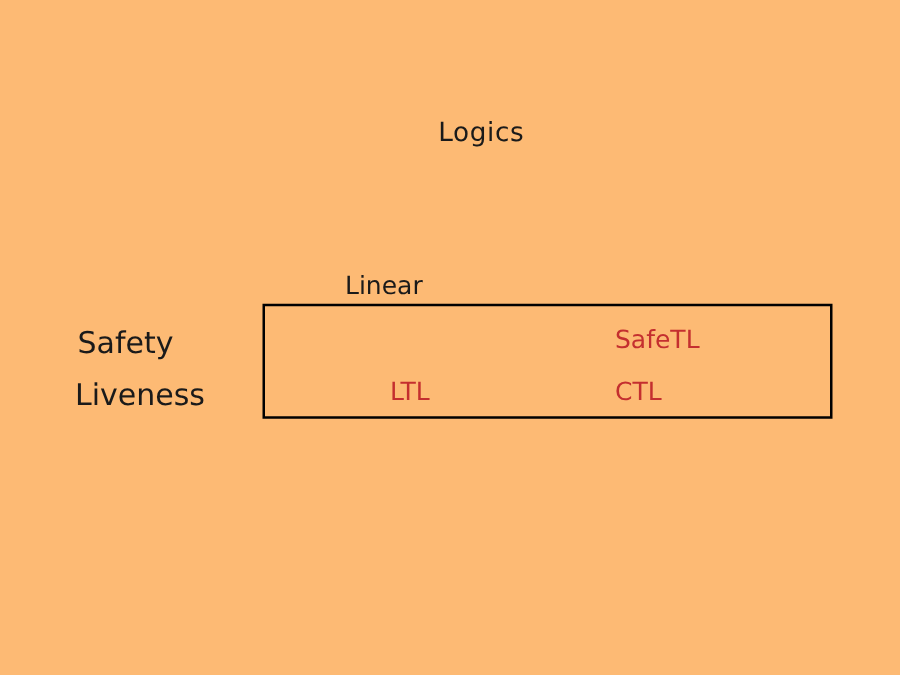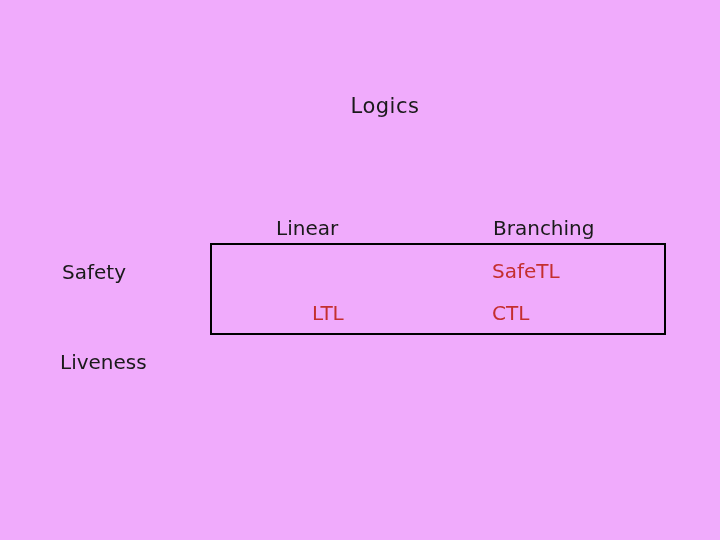--- a/index.html
+++ b/index.html
@@ -4,21 +4,21 @@
 <style>
   html, body {
     margin: 0;
     padding: 0;
     background: #ffffff;
   }
   .slide {
     position: relative;
     width: 720px;
     height: 540px;
-    background: #f0abfc;
+    background: #fdba74;
     font-family: "DejaVu Sans", sans-serif;
     color: #1a1a1a;
     overflow: hidden;
   }
   .slide-title {
     position: absolute;
     left: 200px;
     top: 94px;
     width: 370px;
     text-align: center;
@@ -31,26 +31,26 @@
     position: absolute;
     top: 216px;
     font-size: 20px;
     color: #1a1a1a;
     white-space: nowrap;
   }
   .col-header.linear { left: 276px; text-align: center; }
   .col-header.branching { left: 493px; }
   .row-label {
     position: absolute;
-    font-size: 20px;
+    font-size: 24px;
     color: #1a1a1a;
     white-space: nowrap;
   }
   .row-label.safety { left: 62px; top: 260px; }
-  .row-label.liveness { left: 60px; top: 302px; margin-top: 48px; }
+  .row-label.liveness { left: 60px; top: 302px; }
   .table-box {
     position: absolute;
     left: 210px;
     top: 243px;
     width: 456px;
     height: 92px;
     border: 2px solid #000000;
     box-sizing: border-box;
     background: transparent;
   }
@@ -67,21 +67,20 @@
 </style>
 </head>
 <body>
 
 <div class="slide">
 
   <div class="slide-title">Logics</div>
 
   <div class="col-header linear">Linear</div>
 
-  <div class="col-header branching">Branching</div>
 
   <div class="row-label safety">Safety</div>
 
   <div class="row-label liveness">Liveness</div>
 
   <div class="table-box"></div>
 
   <div class="cell safety-linear"></div>
 
   <div class="cell safety-branching">SafeTL</div>

